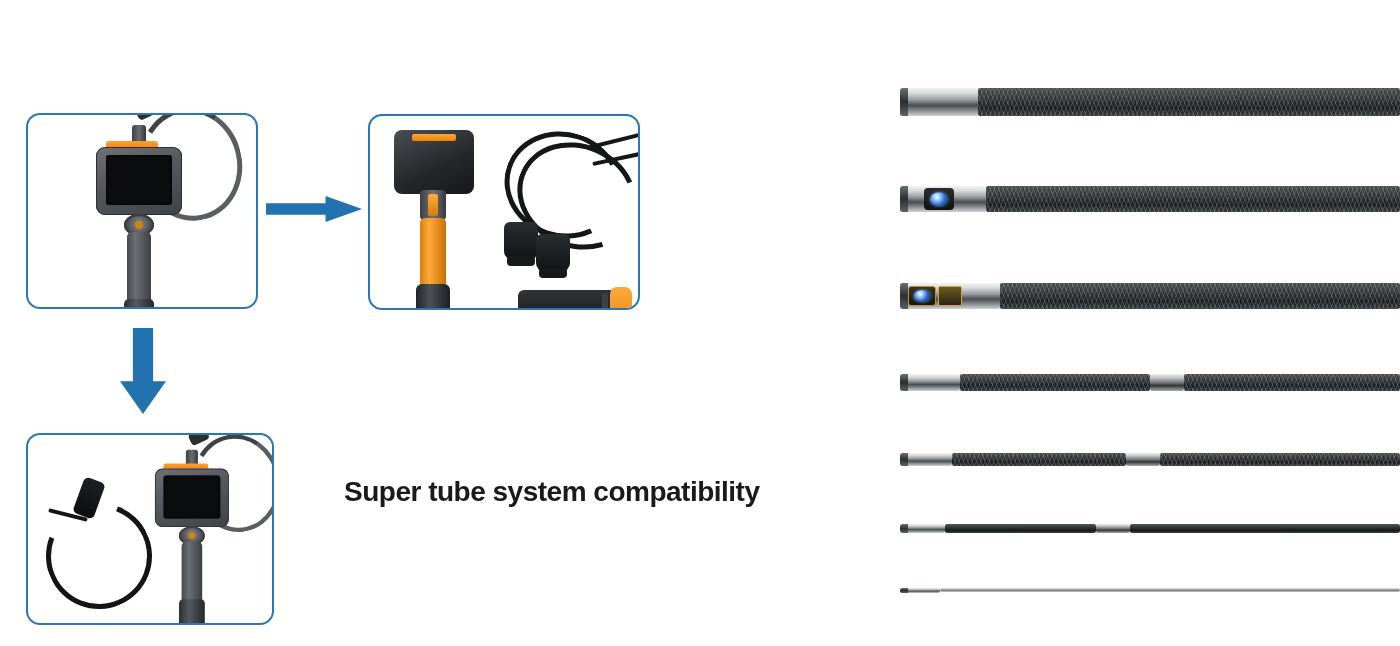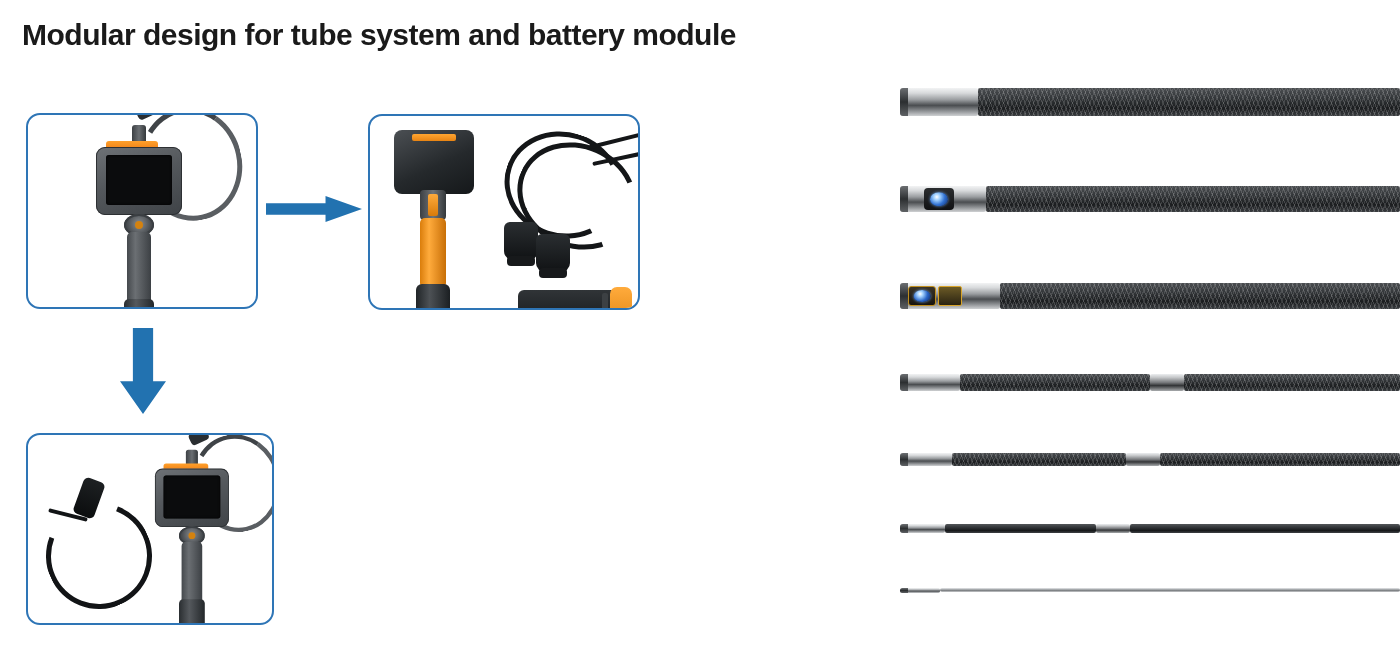--- a/index.html
+++ b/index.html
@@ -243,22 +243,22 @@
     position:absolute;
     background:linear-gradient(180deg,#6b5a26,#2a2312);
     border:1px solid #d8a42a;border-radius:2px;box-sizing:border-box;
   }
 </style>
 </head>
 <body>
 
 <div class="slide">
 
-  <div class="heading" id="title-main">Modular design for tube system and battery module</div>
-
+
+  <div class="heading" id="title-sub">Super tube system compatibility</div>
 
   <div class="arrow" id="arrow-right"></div>
 
   <div class="arrow" id="arrow-down"></div>
 
   <div class="frame" id="frame-assembled">
     <div class="photo">
       <div class="scope" style="left:46px;top:-14px;width:190px;height:240px;">
         <div class="cable"></div>
         <div class="cable-plug"></div>

